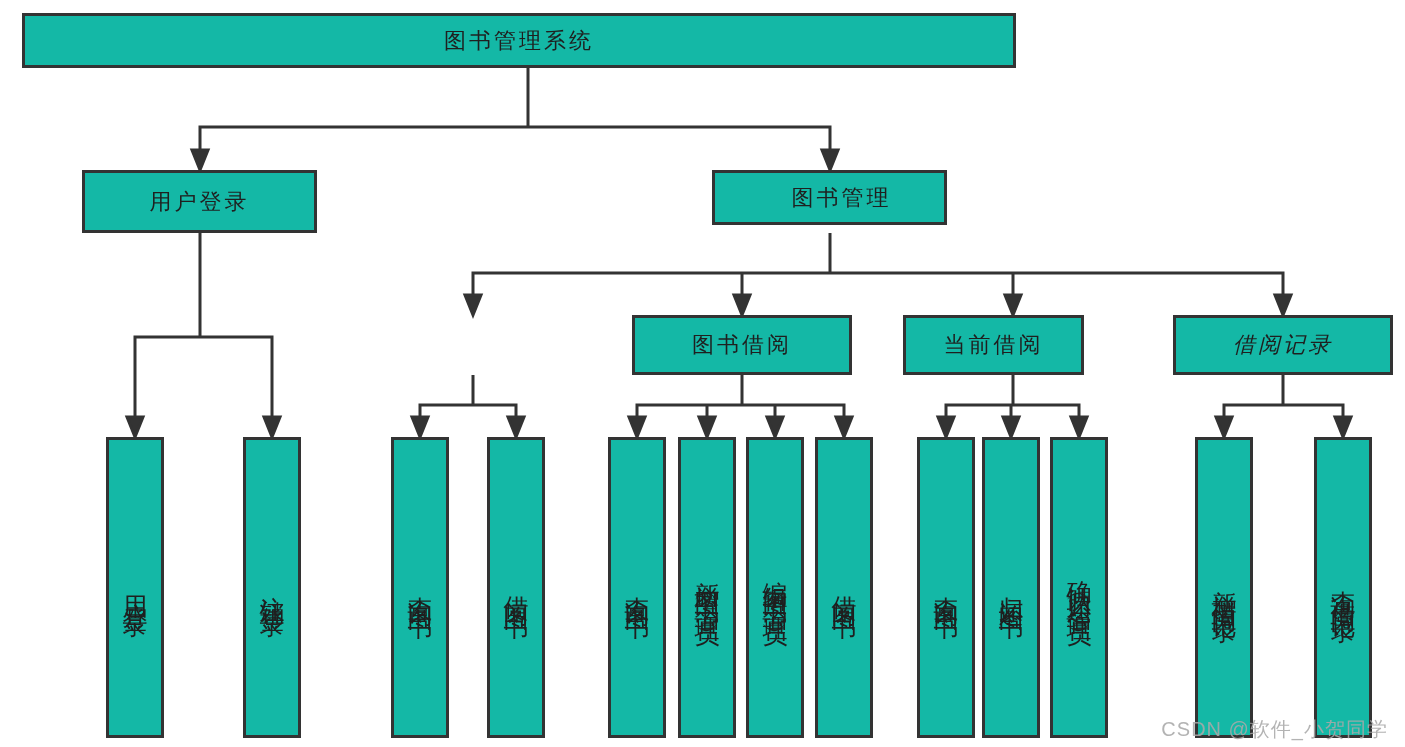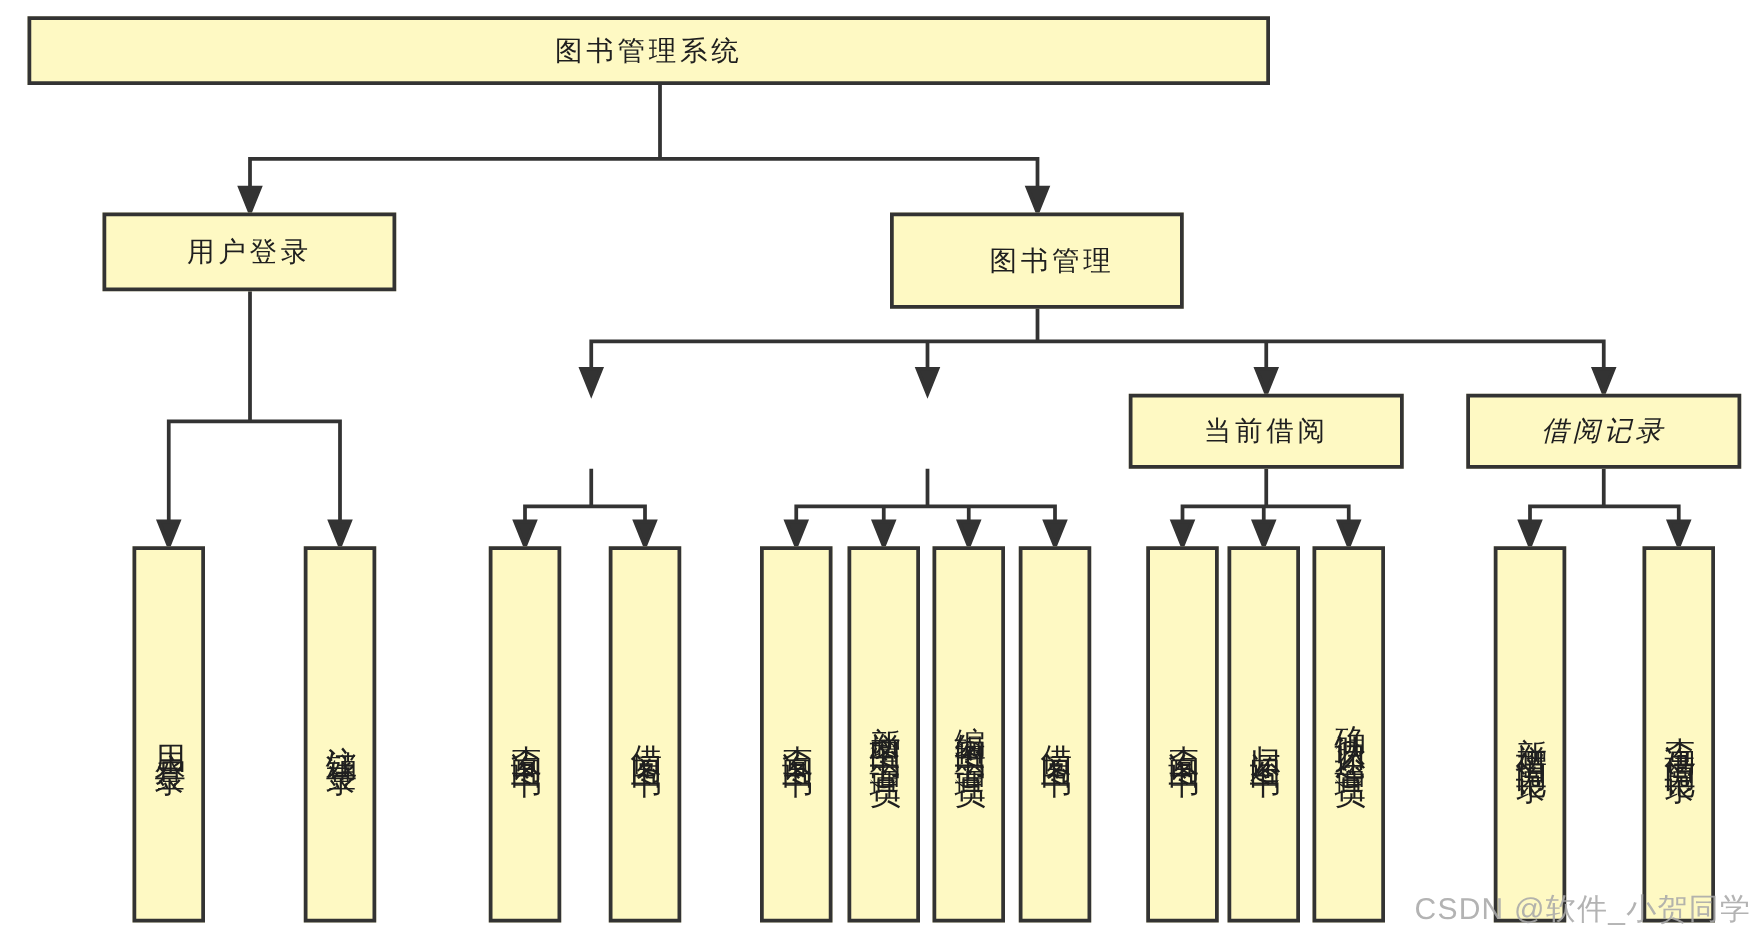--- a/index.html
+++ b/index.html
@@ -14,21 +14,21 @@
   svg.connectors {
     position: absolute;
     left: 0; top: 0;
     width: 1405px; height: 747px;
     pointer-events: none;
   }
   .node {
     position: absolute;
     box-sizing: border-box;
     border: 3px solid #333333;
-    background: #fef9c3;
+    background: #14b8a6;
     color: #1f1f1f;
     display: flex;
     align-items: center;
     justify-content: center;
     text-align: center;
   }
   .h-node {
     font-size: 22px;
     letter-spacing: 3px;
     line-height: 1;
@@ -41,23 +41,23 @@
     width: 58px;
     height: 301px;
     writing-mode: vertical-rl;
     text-orientation: mixed;
     font-size: 25px;
     letter-spacing: 6px;
     line-height: 1;
   }
   .watermark {
     position: absolute;
-    right: 4px;
+    right: 17px;
     bottom: 4px;
-    font-size: 24px;
+    font-size: 20px;
     letter-spacing: 1px;
     color: rgba(168, 168, 168, 0.88);
     z-index: 5;
     white-space: nowrap;
   }
 </style>
 </head>
 <body>
 
 <div class="canvas">
@@ -110,23 +110,24 @@
         <path fill="none" d="M1283 375 V405 M1222.5 405 H1344.5 M1224 405 V419 M1343 405 V419"></path>
         <polygon points="1216,417 1232,417 1224,437"></polygon>
         <polygon points="1335,417 1351,417 1343,437"></polygon>
       </g>
     </g>
   </svg>
 
   <div class="node h-node root-node">图书管理系统</div>
 
   <div class="node h-node" style="left:82px; top:170px; width:235px; height:63px;">用户登录</div>
-  <div class="node h-node" style="left:712px; top:170px; width:235px; height:77px;padding-left:24px;">图书管理</div>
+  <div class="node h-node" style="left:712px; top:170px; width:235px; height:55px;padding-left:24px;">图书管理</div>
 
-  <div class="node h-node" style="left:903px; top:315px; width:220px; height:60px;">当前借阅</div>
+  <div class="node h-node" style="left:632px; top:315px; width:220px; height:60px;">图书借阅</div>
+  <div class="node h-node" style="left:903px; top:315px; width:181px; height:60px;">当前借阅</div>
   <div class="node h-node" style="left:1173px; top:315px; width:220px; height:60px;font-style:italic;">借阅记录</div>
 
   <div class="node leaf" style="left:106px;">用户登录</div>
   <div class="node leaf" style="left:243px;">注销登录</div>
 
   <div class="node leaf" style="left:391px;">查询图书</div>
   <div class="node leaf" style="left:487px;">借阅图书</div>
 
   <div class="node leaf" style="left:608px;">查询图书</div>
   <div class="node leaf" style="left:678px;">新增图书（管理员）</div>

